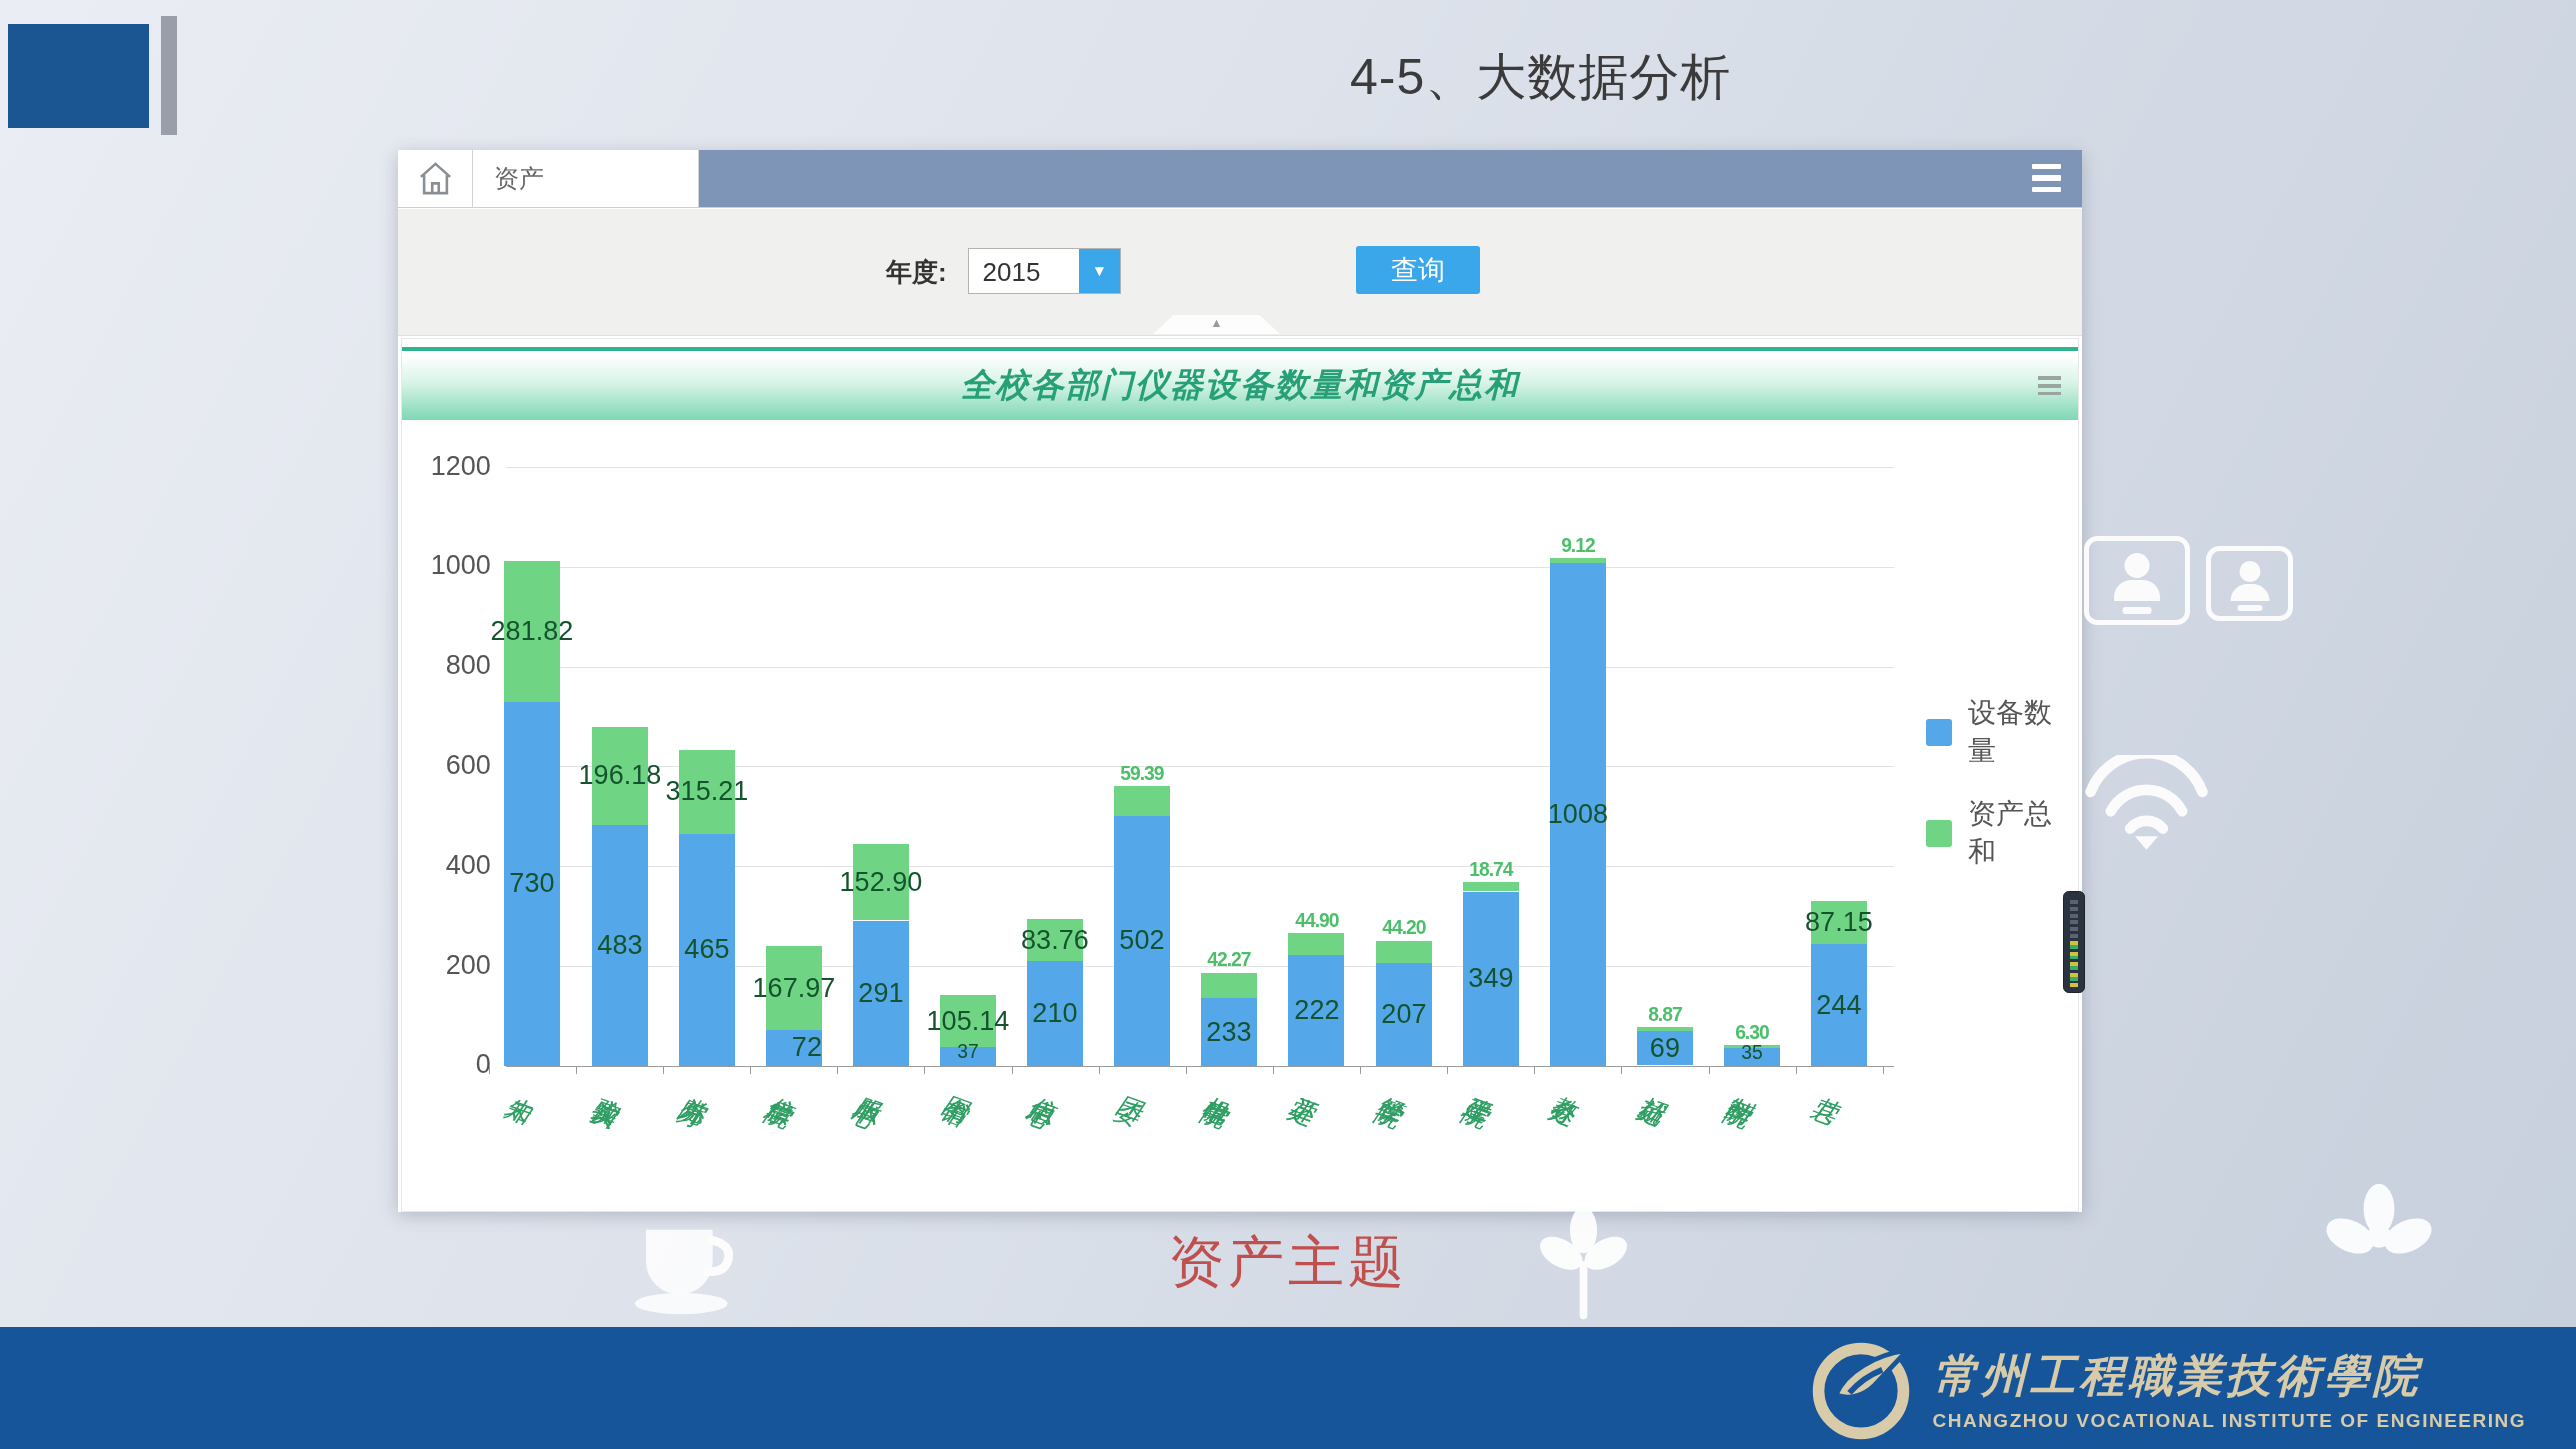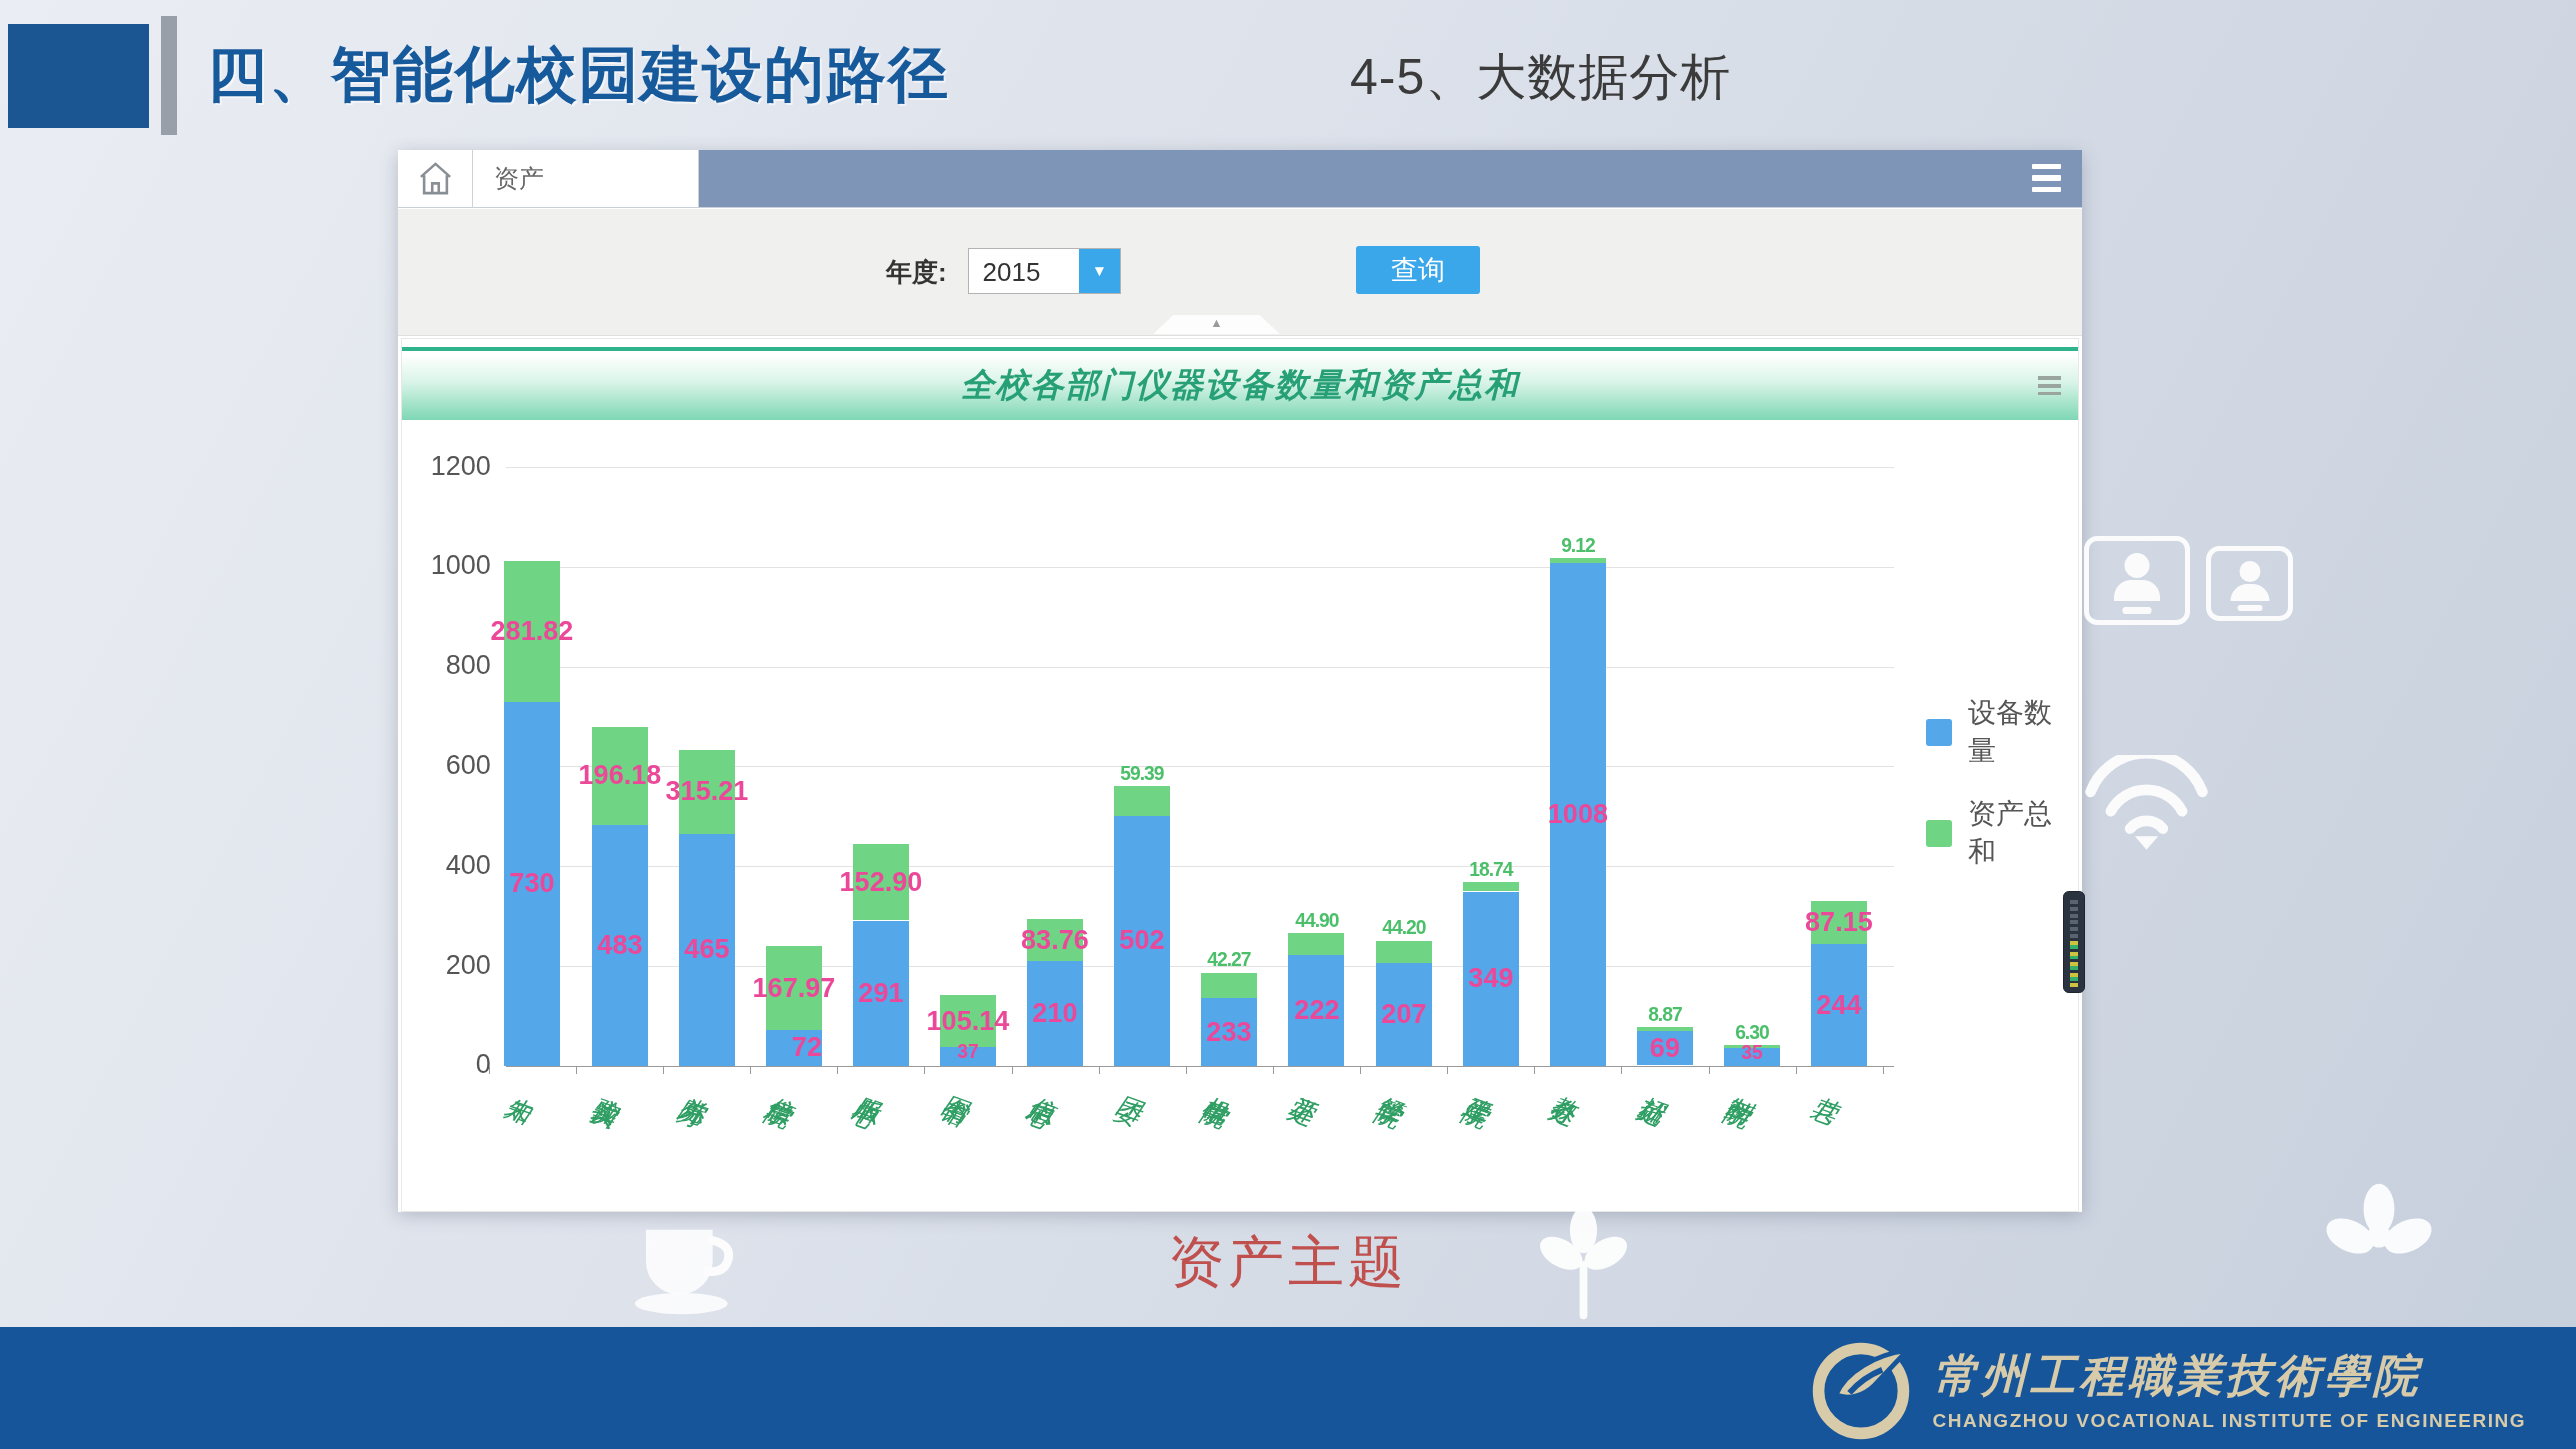--- a/index.html
+++ b/index.html
@@ -54,21 +54,21 @@
   .chart-title { font-size:33px; font-style:italic; font-weight:600; color:#27a077; letter-spacing:1.9px; }
   .chart-menu { position:absolute; right:17.4px; top:25px; width:23px; cursor:pointer; }
   .chart-menu i { display:block; height:3.9px; background:#9aa5a0; margin-bottom:3.9px; }
 
   .plot { position:absolute; left:0; top:101px; width:1678px; height:773px; }
   .gridline { position:absolute; left:104px; width:1388px; height:1px; background:#e2e2e2; }
   .gridline.zero { background:#9a9a9a; }
   .ytick { position:absolute; left:0; width:89px; text-align:right; font-size:27px; color:#555; }
   .xtick { position:absolute; width:1px; height:7.7px; background:#9a9a9a; }
   .seg { position:absolute; }
-  .seg-label { position:absolute; text-align:center; color:#ec4899; font-size:27px;font-weight:bold; }
+  .seg-label { position:absolute; text-align:center; color:#14532d; font-size:27px; }
   .seg-label.outside { color:#4cbf6a; font-size:19.3px; font-weight:bold; letter-spacing:-1px; }
   .xlabel { position:absolute; writing-mode:vertical-rl; text-orientation:upright;
             transform:rotate(20deg); transform-origin:top center; font-size:25px; font-style:italic;
             color:#2f9e63; letter-spacing:1.9px; line-height:1; }
   .legend { position:absolute; left:1524px; top:355px; }
   .legend-item { display:flex; align-items:center; margin-bottom:25px; cursor:pointer; }
   .legend-swatch { width:27px; height:27px; border-radius:2.9px; margin-right:15.5px; }
   .legend-label { font-size:28px; color:#555; }
 
   
@@ -95,21 +95,20 @@
                repeating-linear-gradient(#cfc23e 0 3.9px,#35b06a 3.9px 7.7px,#2b3340 7.7px 10.6px);
     background-position:0 0,0 41px; }
 </style>
 </head>
 <body>
 
 <div class="slide">
 
   <div class="title-square"></div>
   <div class="title-accent"></div>
-  <div class="slide-title">四、智能化校园建设的路径</div>
   <div class="slide-subtitle">4-5、大数据分析</div>
 
   <div class="app">
 
     <div class="app-header">
       <div class="home-btn">
         <svg width="39" height="39" viewBox="0 0 24 24" fill="none" stroke="#8a8f96" stroke-width="1.6">
           <path d="M3 11 L12 3 L21 11 M5 10 V21 H19 V10 M10 21 V15 H14 V21"></path>
         </svg>
       </div>

